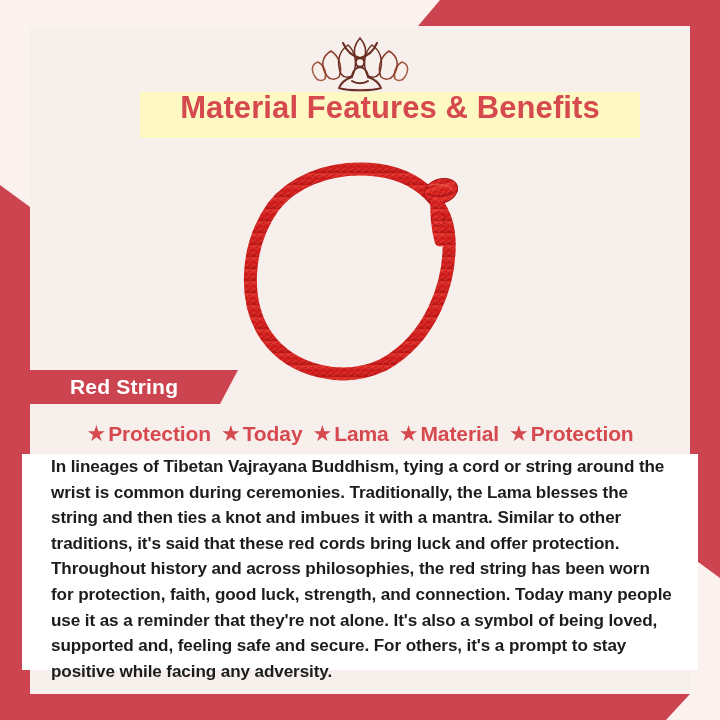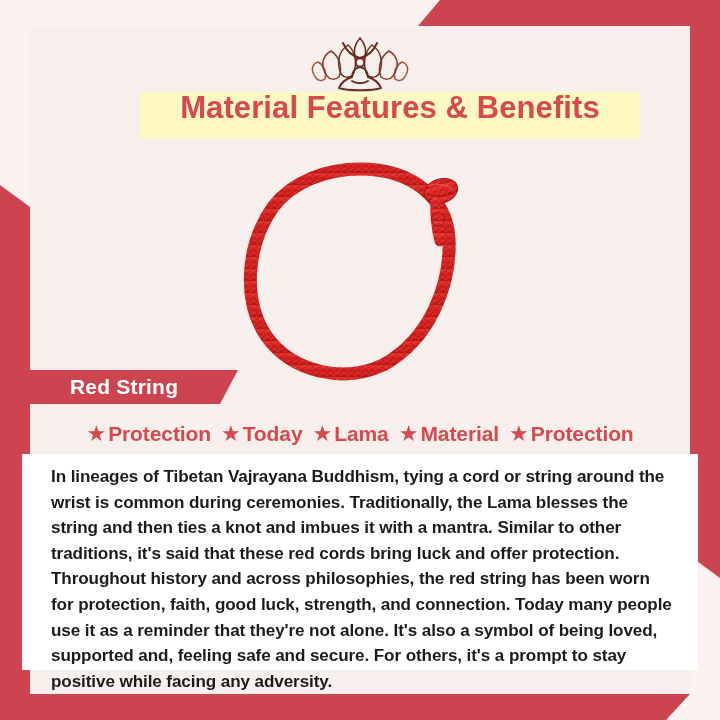--- a/index.html
+++ b/index.html
@@ -92,21 +92,21 @@
   }
   .feature:first-child .star{margin-left:0;}
   .feature .flabel{
     color:#d6494f;font-size:21px;font-weight:bold;letter-spacing:-.1px;
   }
 
   
   #body-panel{
     position:absolute;top:428px;left:-8px;right:-8px;bottom:24px;
     background:#ffffff;
-    padding:10px 22px 0 29px;box-sizing:border-box;
+    padding:0 22px 0 29px;box-sizing:border-box;
   }
   #body-text{
     font-size:17.1px;line-height:25.6px;color:#1c1c1c;
     font-weight:bold;letter-spacing:-.1px;margin:0;text-align:left;
   }
 </style>
 </head>
 <body>
 
 <div id="page">

